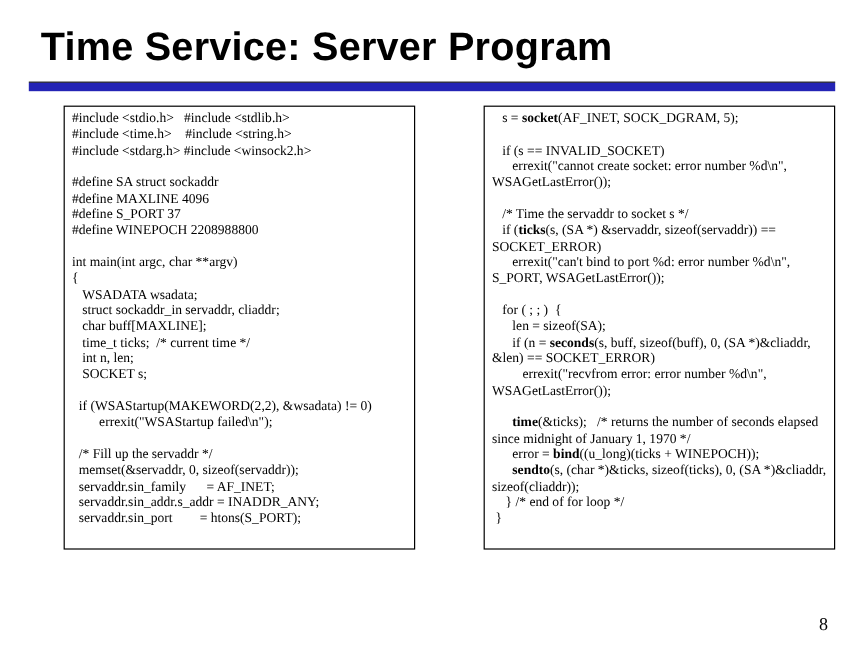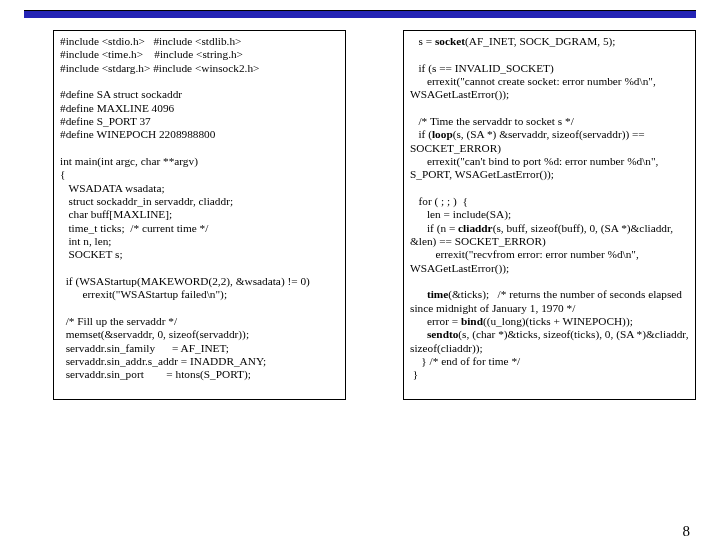--- a/index.html
+++ b/index.html
@@ -67,20 +67,21 @@
     bottom: 10px;
     font-family: "Times New Roman", Times, serif;
     font-size: 15px;
     color: #000;
   }
 </style>
 </head>
 <body>
 
 <div class="slide">
+  <div class="title">Time Service: Server Program</div>
   <div class="rule"></div>
   <div class="underline"></div>
 
   <div class="cols">
     <div class="col">
       <div class="codebox"><span>#include &lt;stdio.h&gt;   #include &lt;stdlib.h&gt;</span>
 <span>#include &lt;time.h&gt;    #include &lt;string.h&gt;</span>
 <span>#include &lt;stdarg.h&gt; #include &lt;winsock2.h&gt;</span>
 <span></span>
 <span>#define SA struct sockaddr</span>
@@ -107,30 +108,30 @@
 <span>  servaddr.sin_port        = htons(S_PORT);</span></div>
     </div>
 
     <div class="col">
       <div class="codebox"><span><span>   s = </span><span class="b">socket</span><span>(AF_INET, SOCK_DGRAM, 5);</span></span>
 <span></span>
 <span>   if (s == INVALID_SOCKET)</span>
 <span>      errexit("cannot create socket: error number %d\n", WSAGetLastError());</span>
 <span></span>
 <span>   /* Time the servaddr to socket s */</span>
-<span><span>   if (</span><span class="b">loop</span><span>(s, (SA *) &amp;servaddr, sizeof(servaddr)) == SOCKET_ERROR)</span></span>
+<span><span>   if (</span><span class="b">ticks</span><span>(s, (SA *) &amp;servaddr, sizeof(servaddr)) == SOCKET_ERROR)</span></span>
 <span>      errexit("can't bind to port %d: error number %d\n", S_PORT, WSAGetLastError());</span>
 <span></span>
 <span>   for ( ; ; )  {</span>
-<span>      len = include(SA);</span>
-<span><span>      if (n = </span><span class="b">cliaddr</span><span>(s, buff, sizeof(buff), 0, (SA *)&amp;cliaddr, &amp;len) == SOCKET_ERROR)</span></span>
+<span>      len = sizeof(SA);</span>
+<span><span>      if (n = </span><span class="b">seconds</span><span>(s, buff, sizeof(buff), 0, (SA *)&amp;cliaddr, &amp;len) == SOCKET_ERROR)</span></span>
 <span>         errexit("recvfrom error: error number %d\n", WSAGetLastError());</span>
 <span></span>
 <span><span>      </span><span class="b">time</span><span>(&amp;ticks);   /* returns the number of seconds elapsed since midnight of January 1, 1970 */</span></span>
 <span><span>      error = </span><span class="b">bind</span><span>((u_long)(ticks + WINEPOCH));</span></span>
 <span><span>      </span><span class="b">sendto</span><span>(s, (char *)&amp;ticks, sizeof(ticks), 0, (SA *)&amp;cliaddr, sizeof(cliaddr));</span></span>
-<span>    } /* end of for time */</span>
+<span>    } /* end of for loop */</span>
 <span> }</span></div>
     </div>
   </div>
 
   <div class="pagenum">8</div>
 </div>
 
 </body></html>

